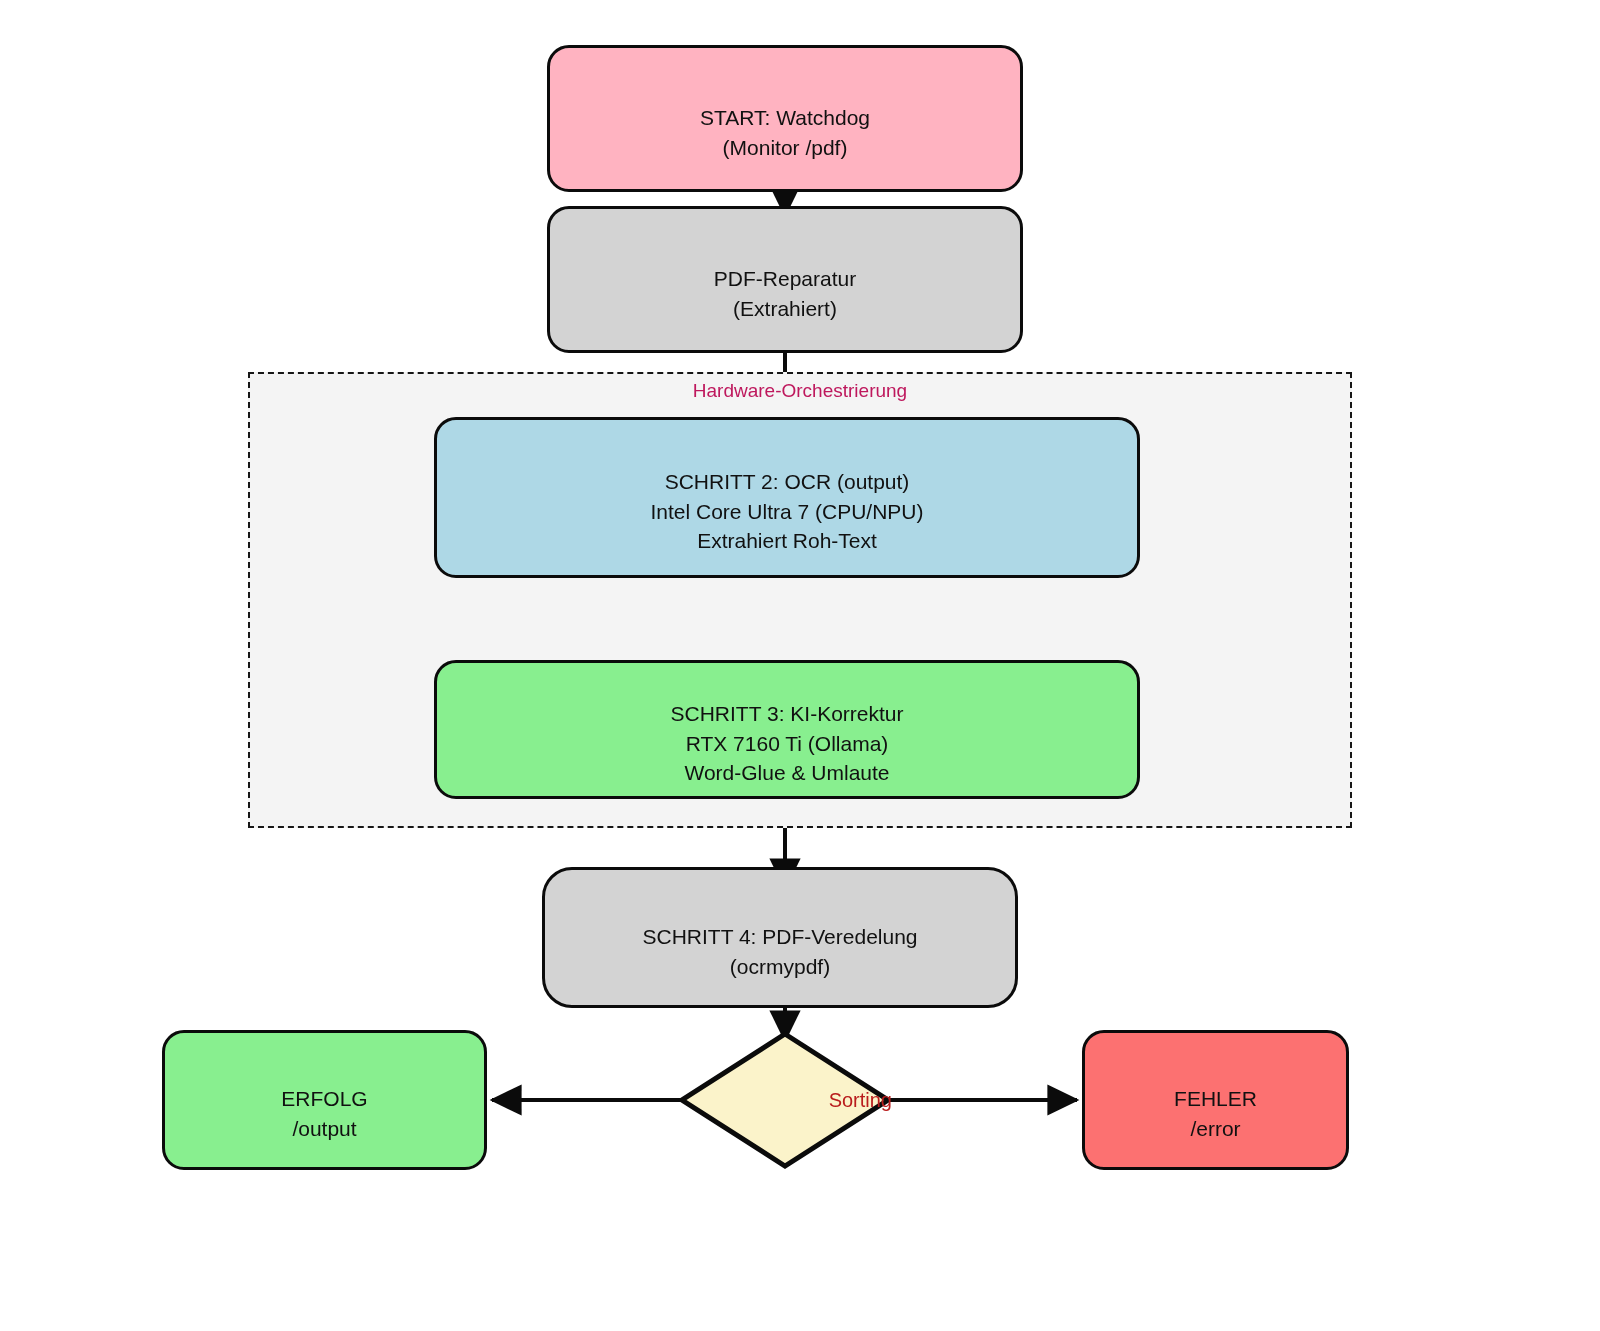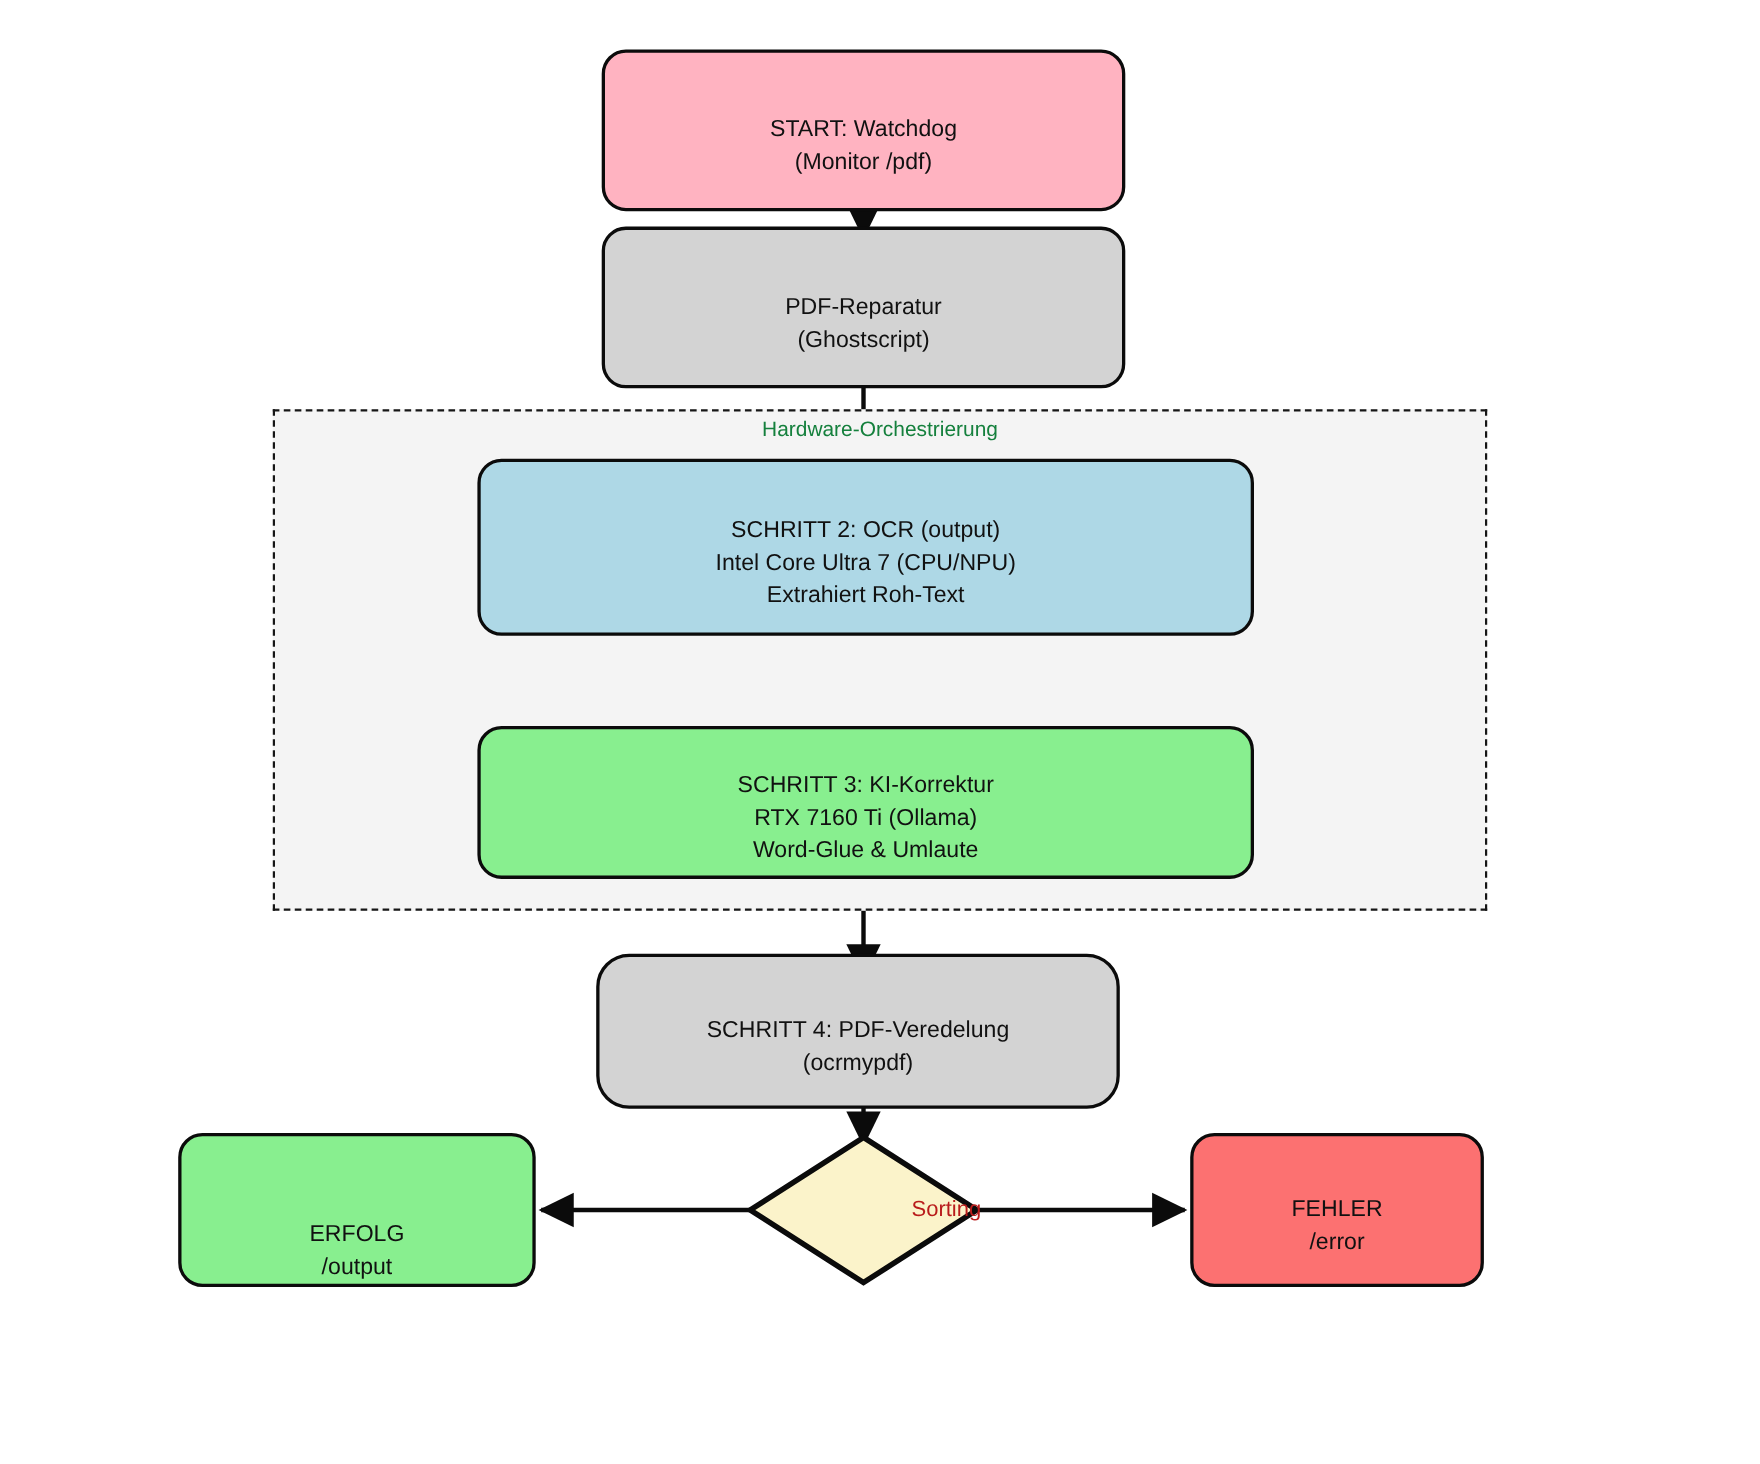--- a/index.html
+++ b/index.html
@@ -50,21 +50,21 @@
   .subgraph {
     position: absolute;
     box-sizing: border-box;
     border: 2px dashed #161616;
     background: #f4f4f4;
     z-index: 1;
   }
   .subgraph-label {
     position: absolute;
     text-align: center;
-    color: #15803d;
+    color: #be185d;
     font-size: 19px;
     z-index: 4;
     white-space: nowrap;
   }
   .diamond-wrap {
     position: absolute;
     z-index: 3;
   }
   .diamond-label {
     position: absolute;
@@ -112,21 +112,21 @@
   <div class="node" style="left:547px; top:45px; width:476px; height:147px; background:#ffb3c1;">
     <div class="node-lines">
       <span>START: Watchdog</span>
       <span>(Monitor /pdf)</span>
     </div>
   </div>
 
   <div class="node" style="left:547px; top:206px; width:476px; height:147px; background:#d3d3d3;">
     <div class="node-lines">
       <span>PDF-Reparatur</span>
-      <span>(Ghostscript)</span>
+      <span>(Extrahiert)</span>
     </div>
   </div>
 
   <div class="node" style="left:434px; top:417px; width:706px; height:161px; background:#aed8e6;">
     <div class="node-lines">
       <span>SCHRITT 2: OCR (output)</span>
       <span>Intel Core Ultra 7 (CPU/NPU)</span>
       <span>Extrahiert Roh-Text</span>
     </div>
   </div>
@@ -146,21 +146,21 @@
     </div>
   </div>
 
   <div class="diamond-wrap" style="left:678px; top:1030px; width:214px; height:140px;">
     <svg width="214" height="140" viewBox="0 0 214 140" xmlns="http://www.w3.org/2000/svg">
       <polygon points="107,4 210,70 107,136 4,70" fill="#fbf3ca" stroke="#0b0b0b" stroke-width="5" stroke-linejoin="miter"></polygon>
     </svg>
     <div class="diamond-label">Sorting</div>
   </div>
 
-  <div class="node" style="left:162px; top:1030px; width:325px; height:140px; background:#88ef8f;align-items:flex-end;">
+  <div class="node" style="left:162px; top:1030px; width:325px; height:140px; background:#88ef8f;">
     <div class="node-lines">
       <span>ERFOLG</span>
       <span>/output</span>
     </div>
   </div>
 
   <div class="node" style="left:1082px; top:1030px; width:267px; height:140px; background:#fc7171;">
     <div class="node-lines">
       <span>FEHLER</span>
       <span>/error</span>

